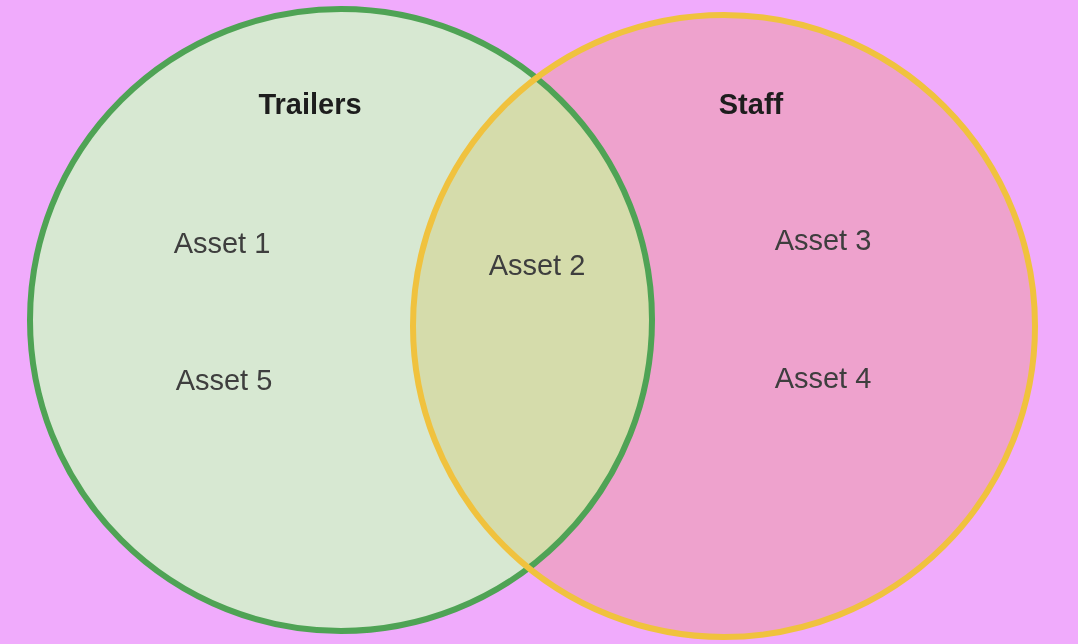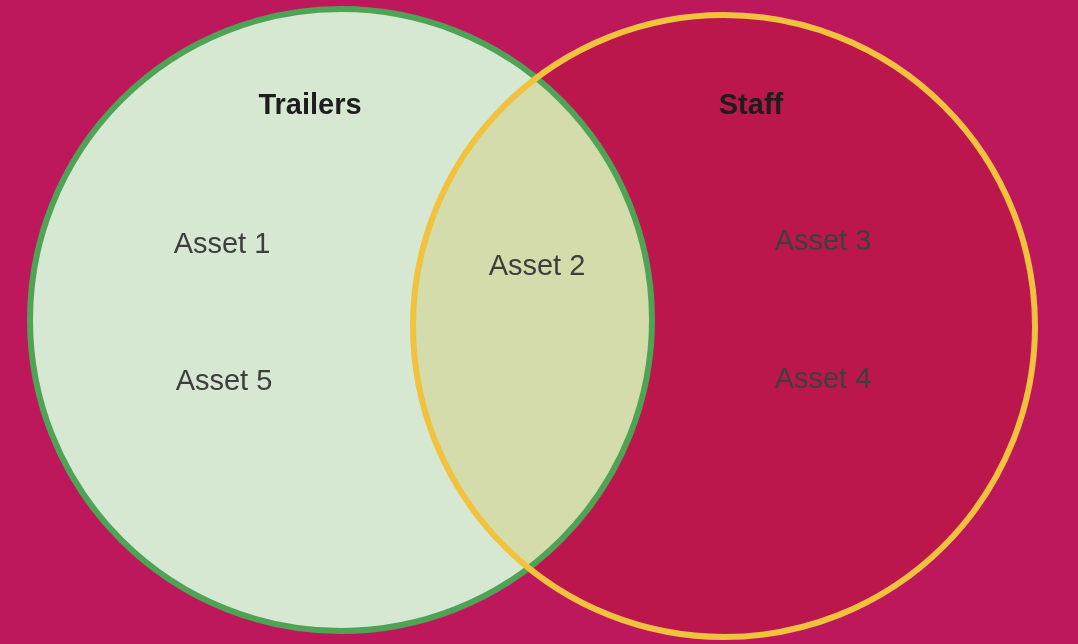--- a/index.html
+++ b/index.html
@@ -4,21 +4,21 @@
 <style>
   html, body {
     margin: 0;
     padding: 0;
     background: #ffffff;
   }
   .canvas {
     position: relative;
     width: 1078px;
     height: 644px;
-    background: #be185d;
+    background: #f0abfc;
     overflow: hidden;
     font-family: "Liberation Sans", sans-serif;
   }
   svg { display: block; }
   .multiply { mix-blend-mode: multiply; }
   .venn-title {
     font-family: "Liberation Sans", sans-serif;
     font-size: 29px;
     font-weight: 700;
   }

